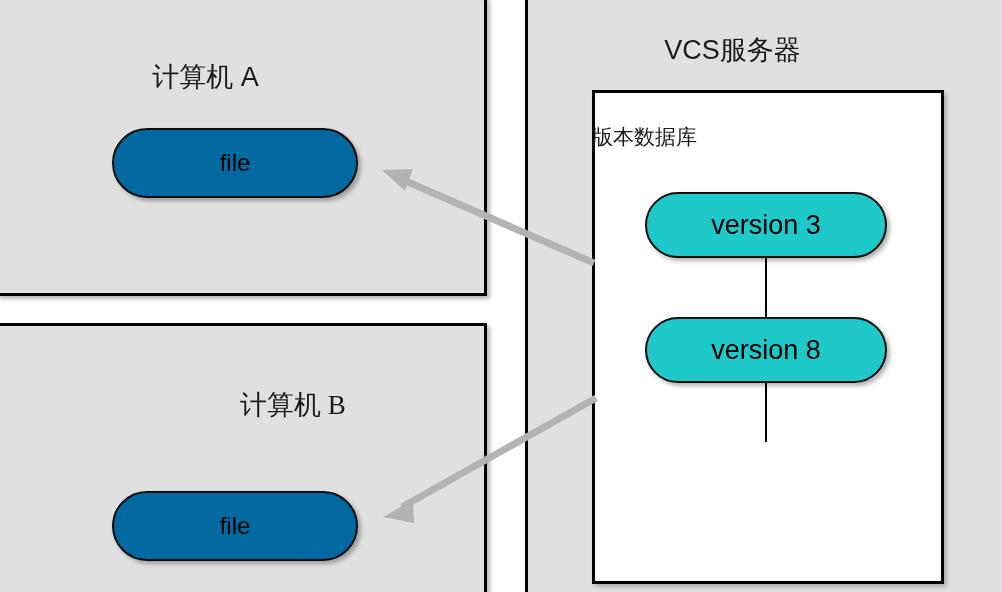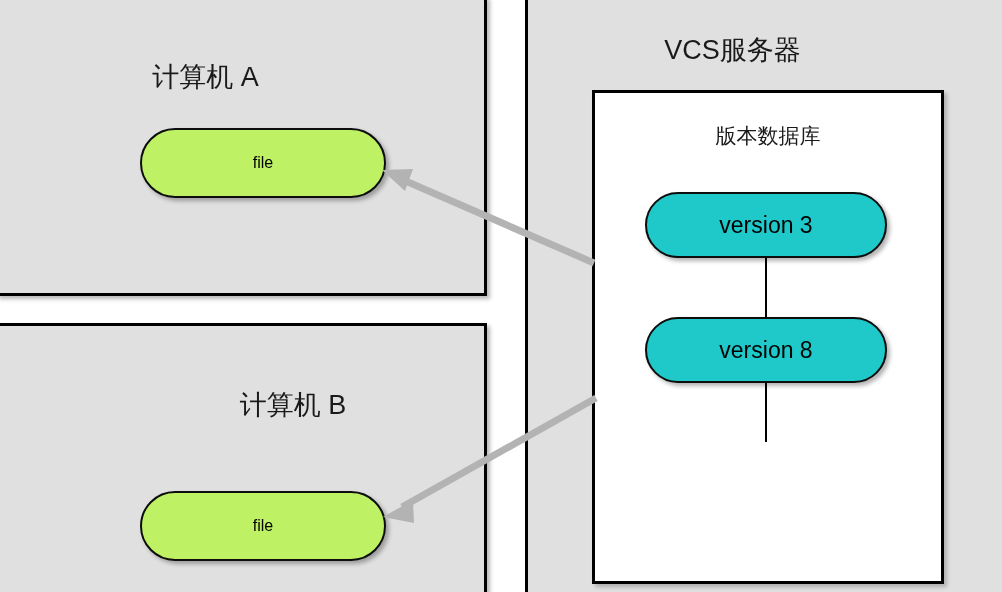--- a/index.html
+++ b/index.html
@@ -54,76 +54,75 @@
   .panel-title {
     position: absolute;
     text-align: center;
     color: #1a1a1a;
     font-size: 27px;
     line-height: 1;
     white-space: nowrap;
     font-weight: 400;
   }
   #title-a { left: 0px;   top: 36px;  width: 411px; margin-top: 28px; }
-  #title-b { left: 0px;   top: 392px; width: 586px; }
+  #title-b { left: 0px;   top: 392px; width: 586px; font-family: Liberation Serif, serif; }
   #title-server { left: 525px; top: 20px; width: 415px; margin-top: 17px; }
 
   
   #version-db {
     position: absolute;
     left: 592px;
     top: 90px;
     width: 352px;
     height: 494px;
     background: #ffffff;
     border: 3px solid #000000;
     box-sizing: border-box;
     box-shadow: 3px 3px 4px rgba(0,0,0,0.22);
   }
   #version-db-title {
     position: absolute;
     left: 592px;
     top: 126px;
     width: 352px;
-    text-align: center;
+    text-align: left;
     font-size: 21px;
     line-height: 1;
     color: #1a1a1a;
     white-space: nowrap;
-    font-family: Liberation Serif, serif;
   }
 
   
   .capsule {
     position: absolute;
     box-sizing: border-box;
     border: 2.5px solid #0d0d0d;
     border-radius: 999px;
     display: flex;
     align-items: center;
     justify-content: center;
     color: #000000;
     box-shadow: 3px 3px 4px rgba(0,0,0,0.30);
   }
   .capsule-file {
-    background: #bef264;
+    background: #0369a1;
     width: 246px;
     height: 70px;
-    left: 140px;
-    font-size: 16px;
+    left: 112px;
+    font-size: 24px;
   }
   #file-a { top: 128px; }
   #file-b { top: 491px; }
 
   .capsule-version {
     background: #20c9c9;
     width: 242px;
     height: 66px;
     left: 645px;
-    font-size: 23px;
+    font-size: 27px;
   }
   #version-3 { top: 192px; }
   #version-2 { top: 317px; }
   #version-1 { top: 442px; }
 
   
   .connector {
     position: absolute;
     left: 765px;
     width: 2px;

